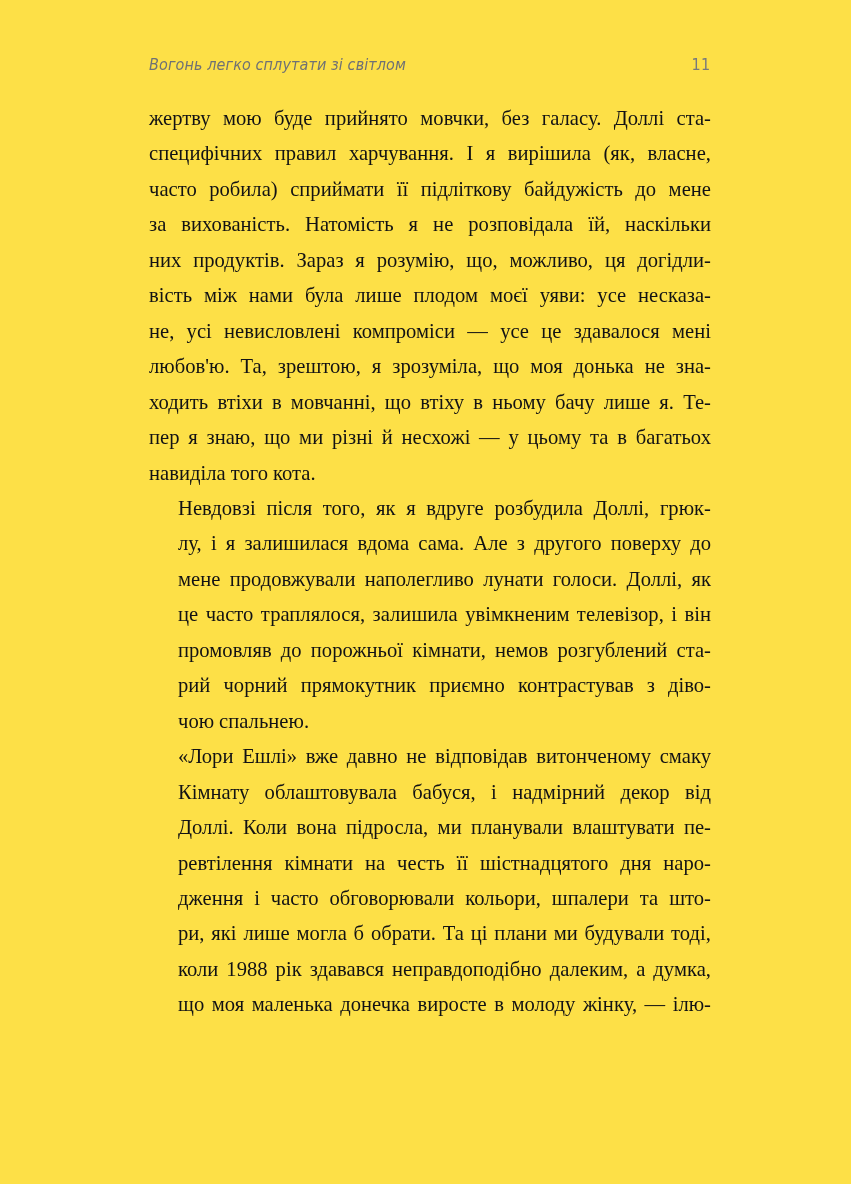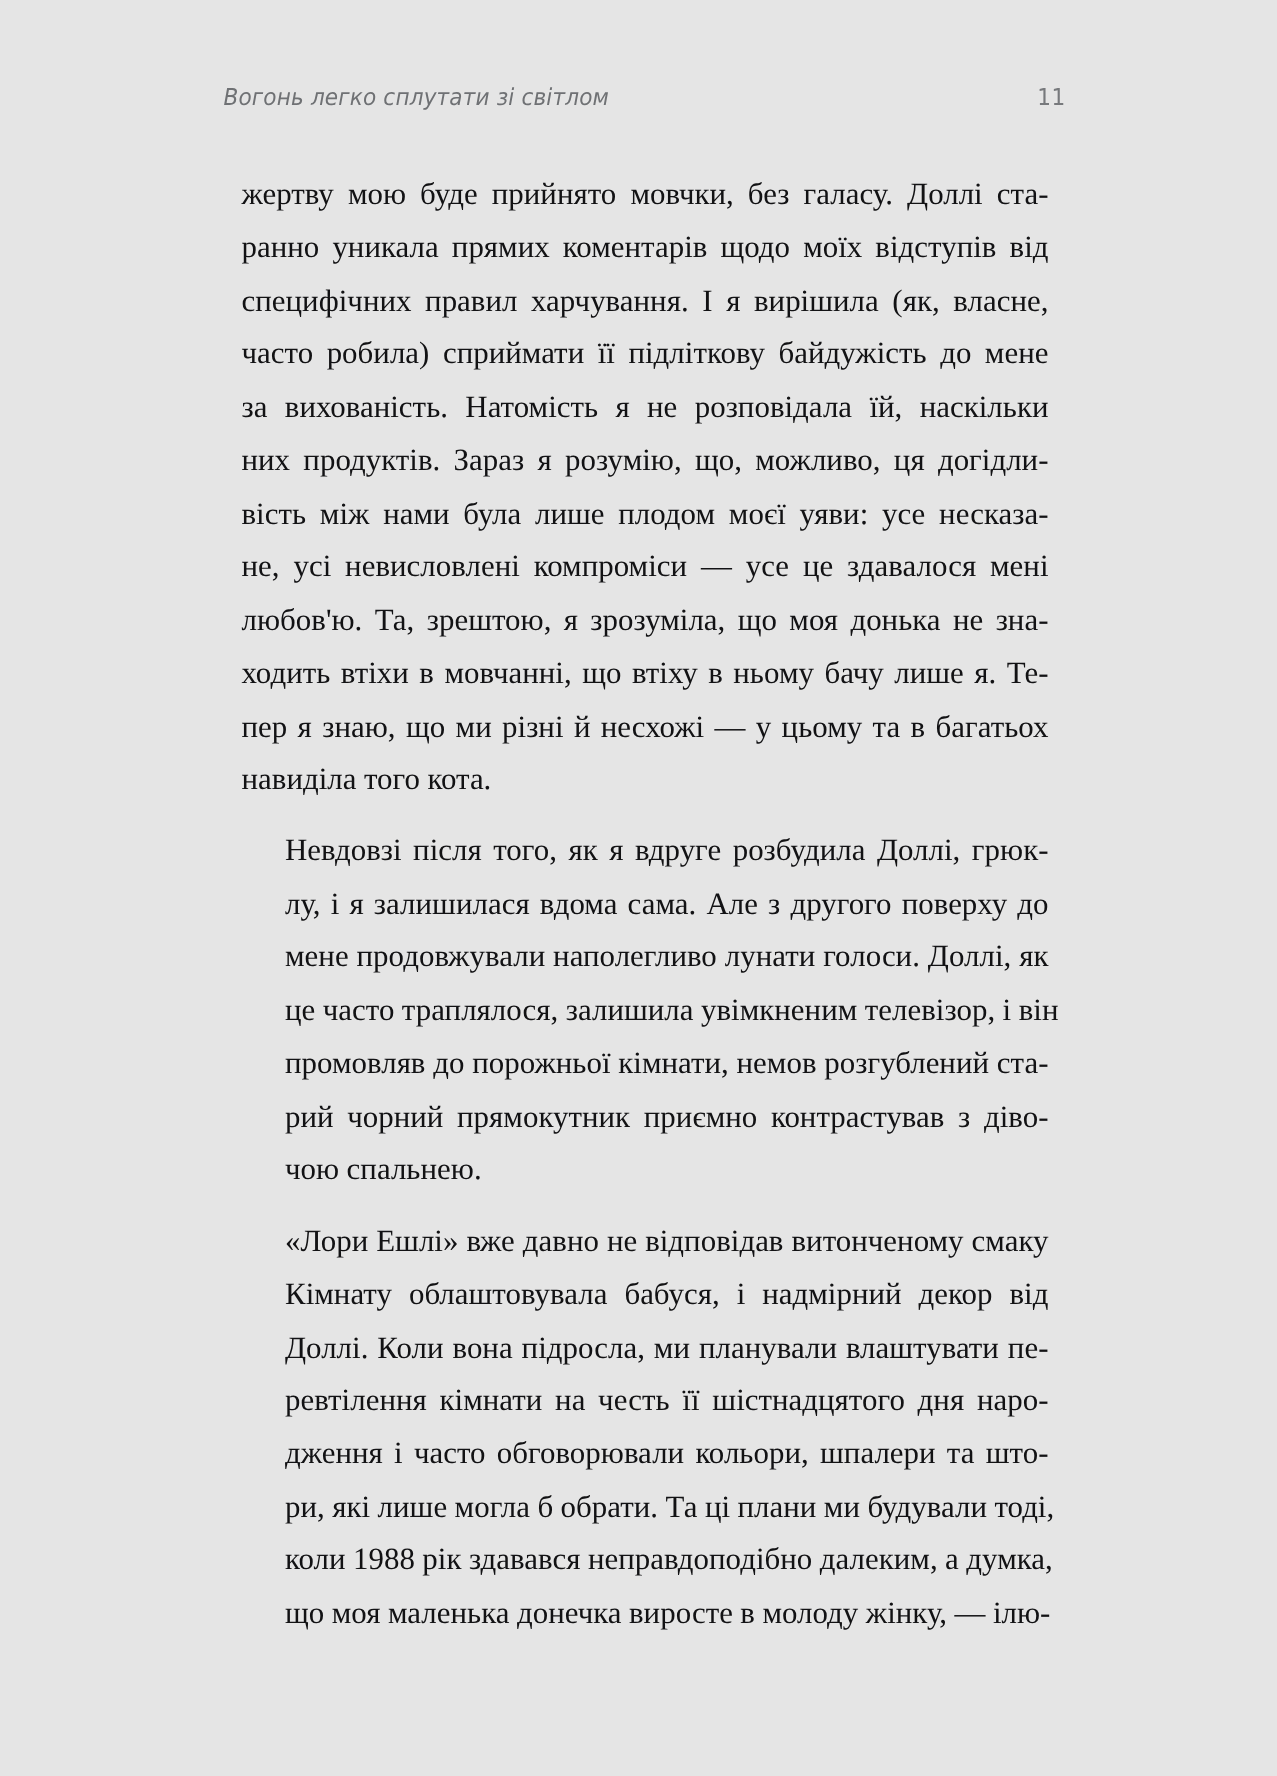--- a/index.html
+++ b/index.html
@@ -12,21 +12,21 @@
     height: 1184px;
     background: #ffffff;
     font-family: "Liberation Serif", "DejaVu Serif", serif;
     overflow: hidden;
   }
 
   .page {
     position: relative;
     width: 851px;
     height: 1184px;
-    background: #e5e5e5;
+    background: #fde047;
     box-sizing: border-box;
   }
 
   
   .running-head {
     position: absolute;
     left: 149px;
     top: 56px;
     width: 562px;
     height: 26px;
@@ -55,21 +55,21 @@
 
   
   .textblock {
     position: absolute;
     left: 149px;
     top: 101px;
     width: 562px;
   }
 
   .para {
-    margin: 12px;
+    margin: 0;
     font-size: 20.6px;
     line-height: 35.45px;
     color: #121214;
     text-align: justify;
     text-justify: inter-word;
     -webkit-hyphens: none;
     hyphens: none;
     word-spacing: -0.2px;
     letter-spacing: 0.02px;
   }
@@ -104,21 +104,20 @@
 <div class="page">
 
   <div class="running-head">
     <span class="running-head-title">Вогонь легко сплутати зі світлом</span>
     <span class="running-head-folio">11</span>
   </div>
 
   <div class="textblock" id="textblock">
       <p class="para nostretch">
         <span class="line">жертву мою буде прийнято мовчки, без галасу. Доллі ста-</span>
-        <span class="line">ранно уникала прямих коментарів щодо моїх відступів від</span>
         <span class="line">специфічних правил харчування. І я вирішила (як, власне,</span>
         <span class="line">часто робила) сприймати її підліткову байдужість до мене</span>
         <span class="line">за вихованість. Натомість я не розповідала їй, наскільки</span>
         <span class="line">них продуктів. Зараз я розумію, що, можливо, ця догідли-</span>
         <span class="line">вість між нами була лише плодом моєї уяви: усе несказа-</span>
         <span class="line">не, усі невисловлені компроміси — усе це здавалося мені</span>
         <span class="line">любов'ю. Та, зрештою, я зрозуміла, що моя донька не зна-</span>
         <span class="line">ходить втіхи в мовчанні, що втіху в ньому бачу лише я. Те-</span>
         <span class="line">пер я знаю, що ми різні й несхожі — у цьому та в багатьох</span>
         <span class="line last">навиділа того кота.</span>

